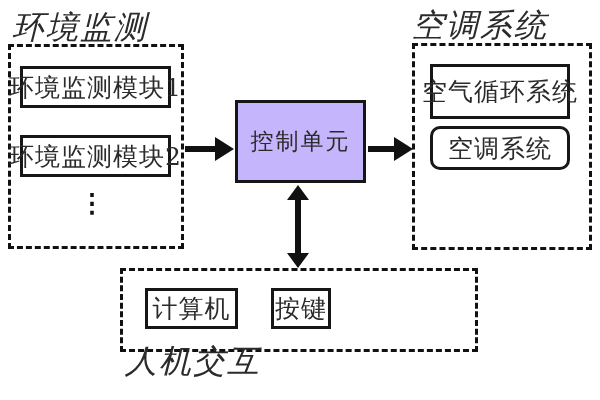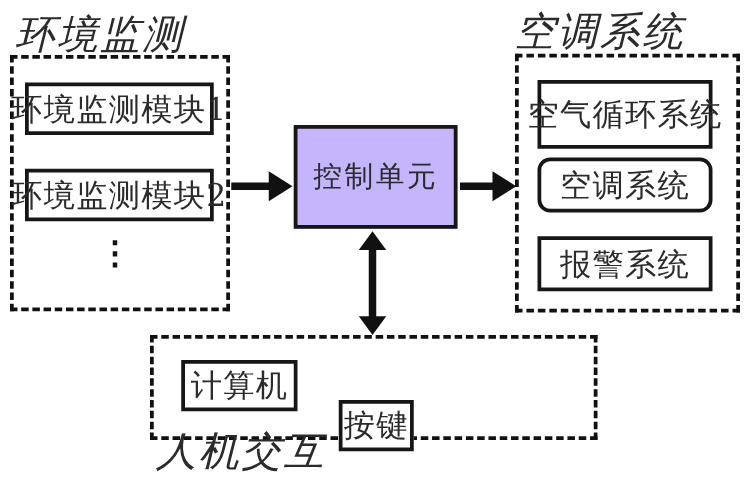--- a/index.html
+++ b/index.html
@@ -105,30 +105,29 @@
   </div>
 
   <div class="abs group-label" style="left:412px; top:4px;">空调系统</div>
 
   <div class="abs dashed-box" style="left:412px; top:43px; width:180px; height:207px;"></div>
 
   <div class="abs module-box" style="left:430px; top:64px; width:140px; height:55px;">空气循环系统</div>
 
   <div class="abs module-box" style="left:430px; top:126px; width:140px; height:44px;border-radius:10px;">空调系统</div>
 
-  <div class="abs module-box" style="left:430px; top:189px; width:140px; height:44px;">报警系统</div>
 
   <div>
     <div class="abs head-up" style="left:287px; top:185px;"></div>
     <div class="abs shaft-v" style="left:295px; top:199px; height:55px;"></div>
     <div class="abs head-down" style="left:287px; top:253px;"></div>
   </div>
 
   <div class="abs dashed-box" style="left:120px; top:268px; width:358px; height:84px;"></div>
 
   <div class="abs module-box" style="left:145px; top:288px; width:93px; height:41px;">计算机</div>
 
-  <div class="abs module-box" style="left:271px; top:288px; width:60px; height:41px;margin-top:32px;">按键</div>
+  <div class="abs module-box" style="left:271px; top:288px; width:60px; height:41px;">按键</div>
 
 
   <div class="abs group-label" style="left:125px; top:340px;">人机交互</div>
 
 </div>
 
 </body></html>

